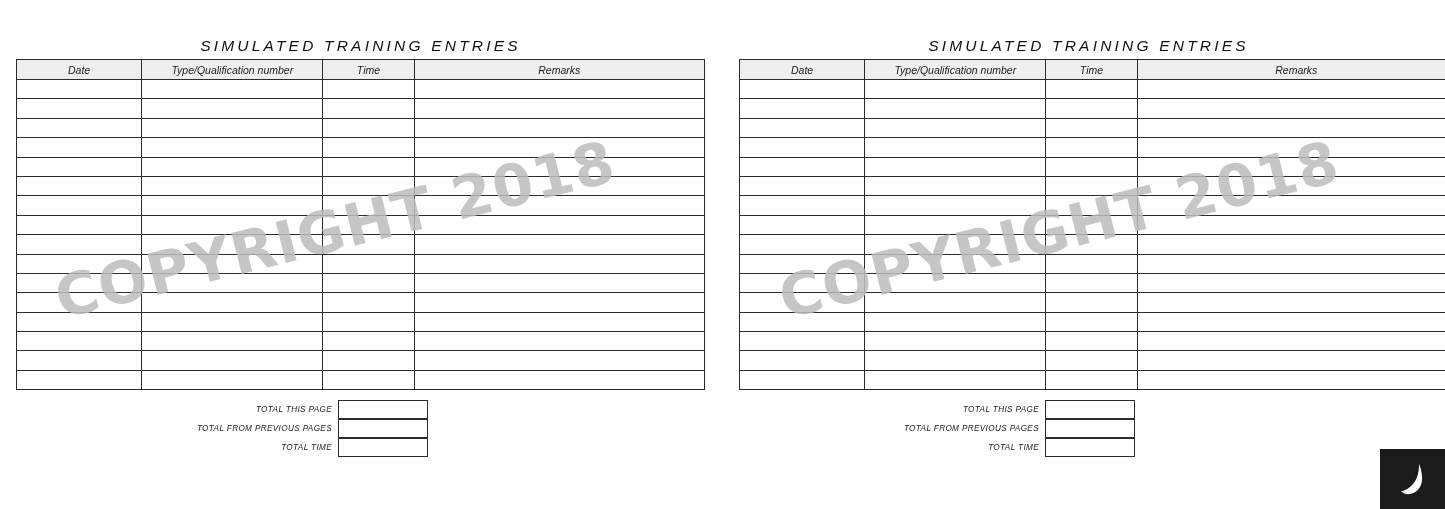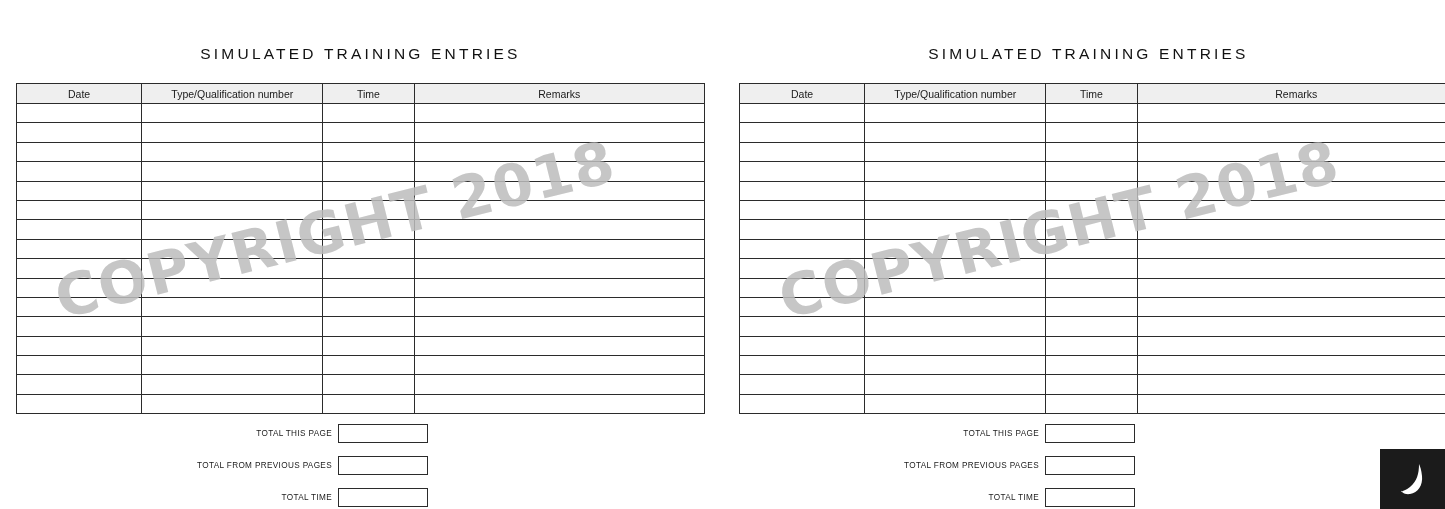--- a/index.html
+++ b/index.html
@@ -17,21 +17,22 @@
   }
   .page {
     position: absolute;
     top: 0;
     left: 0;
     width: 1445px;
     height: 509px;
   }
   .panel {
     position: absolute;
-    top: 16px;
+    top: 8px;
+    font-style: italic;
   }
   .panel-left {
     left: 16px;
     width: 689px;
   }
   .panel-right {
     left: 739px;
     width: 717px;
   }
   .panel-title {
@@ -41,21 +42,21 @@
     font-weight: 400;
     color: #111111;
     margin-top: 29px;
     white-space: nowrap;
   }
   .panel-right .panel-title {
     margin-left: -18px;
   }
   table.entries {
     border-collapse: collapse;
-    margin-top: 20px;
+    margin-top: 4px;
     width: 100%;
     table-layout: fixed;
   }
   .panel-right table.entries {
     width: 717px;
   }
   table.entries th,
   table.entries td {
     border: 1px solid #2b2b2b;
     height: 18.4px;
@@ -79,21 +80,20 @@
   .panel-right .col-date   { width: 124px; }
   .panel-right .col-type   { width: 180px; }
   .panel-right .col-time   { width: 90px; }
   .panel-right .col-remarks{ width: 317px; }
 
   .totals {
     margin-top: 10px;
     display: flex;
     flex-direction: column;
     align-items: flex-end;
-    gap: 13px;
   }
   .total-row {
     display: flex;
     align-items: center;
     justify-content: flex-end;
     margin-bottom: 0px;
   }
   .total-label {
     font-size: 8.2px;
     letter-spacing: 0.35px;

